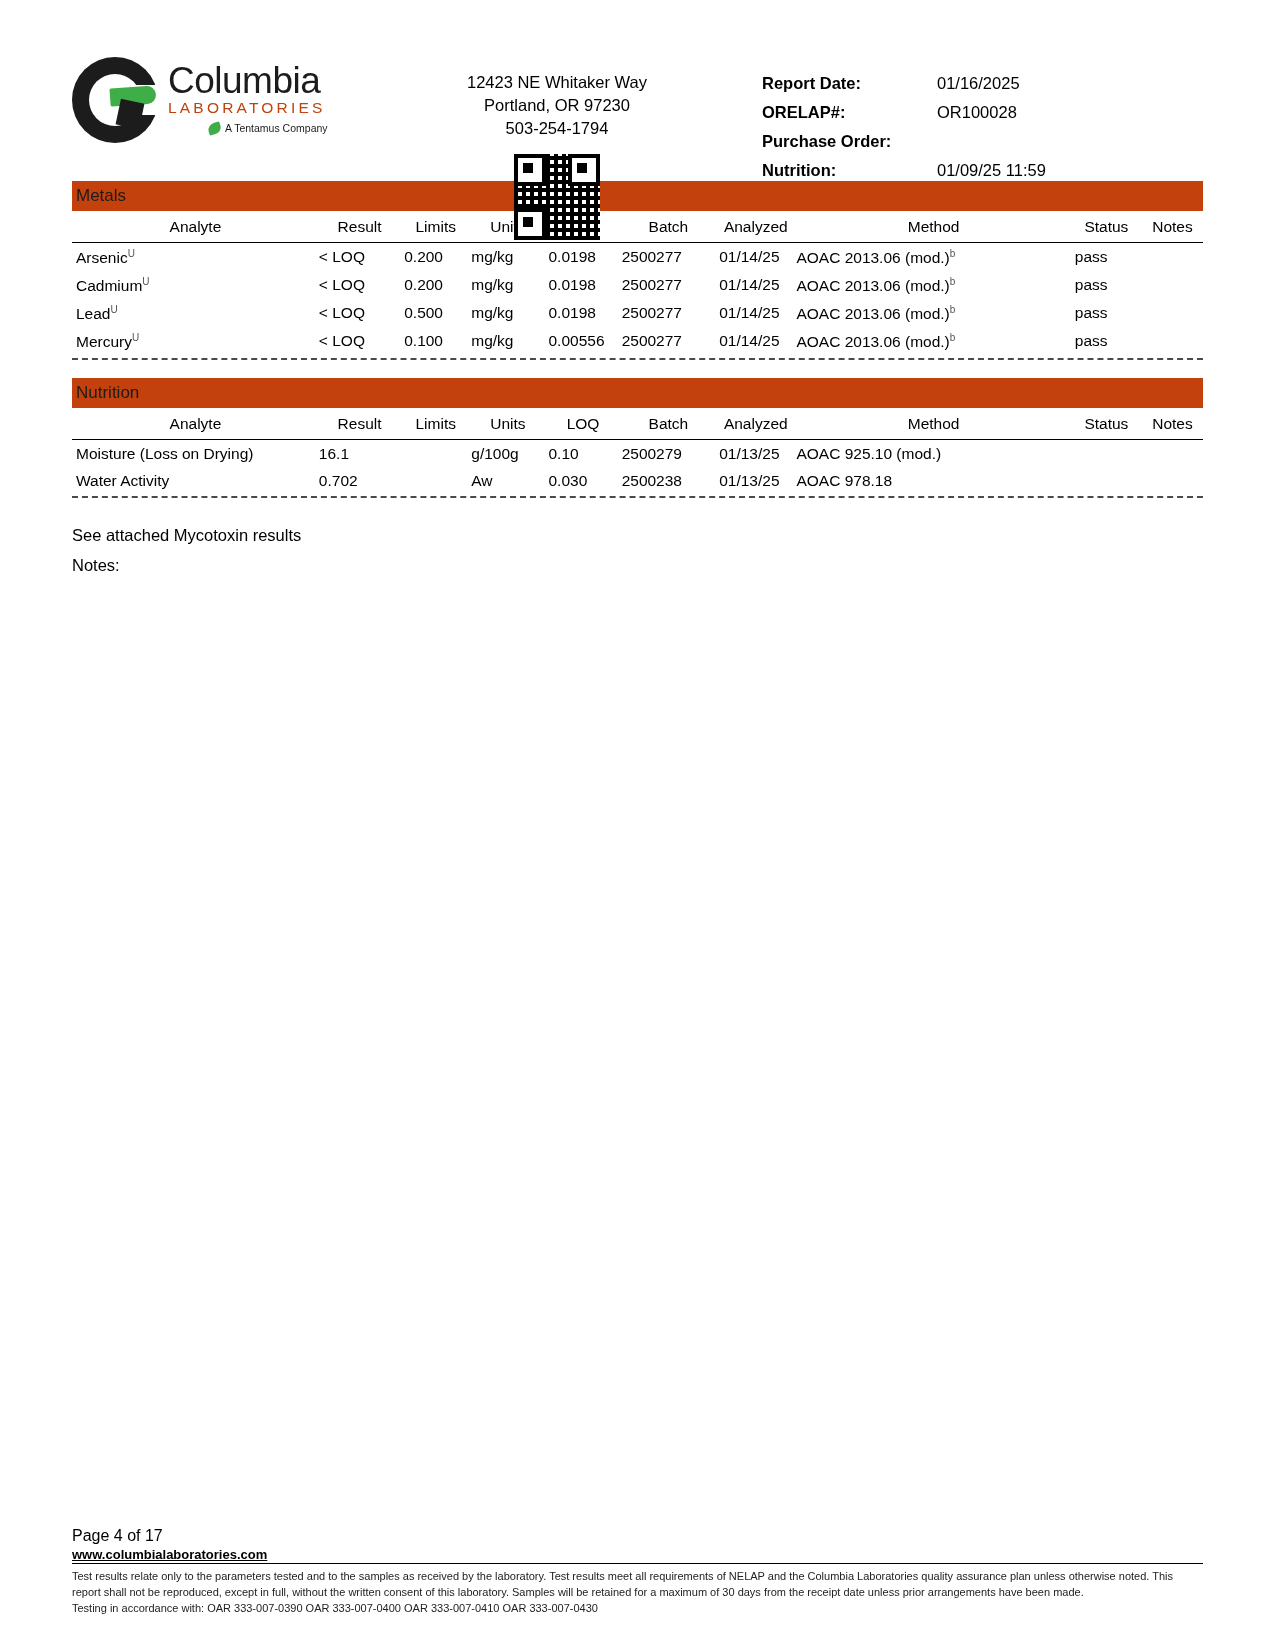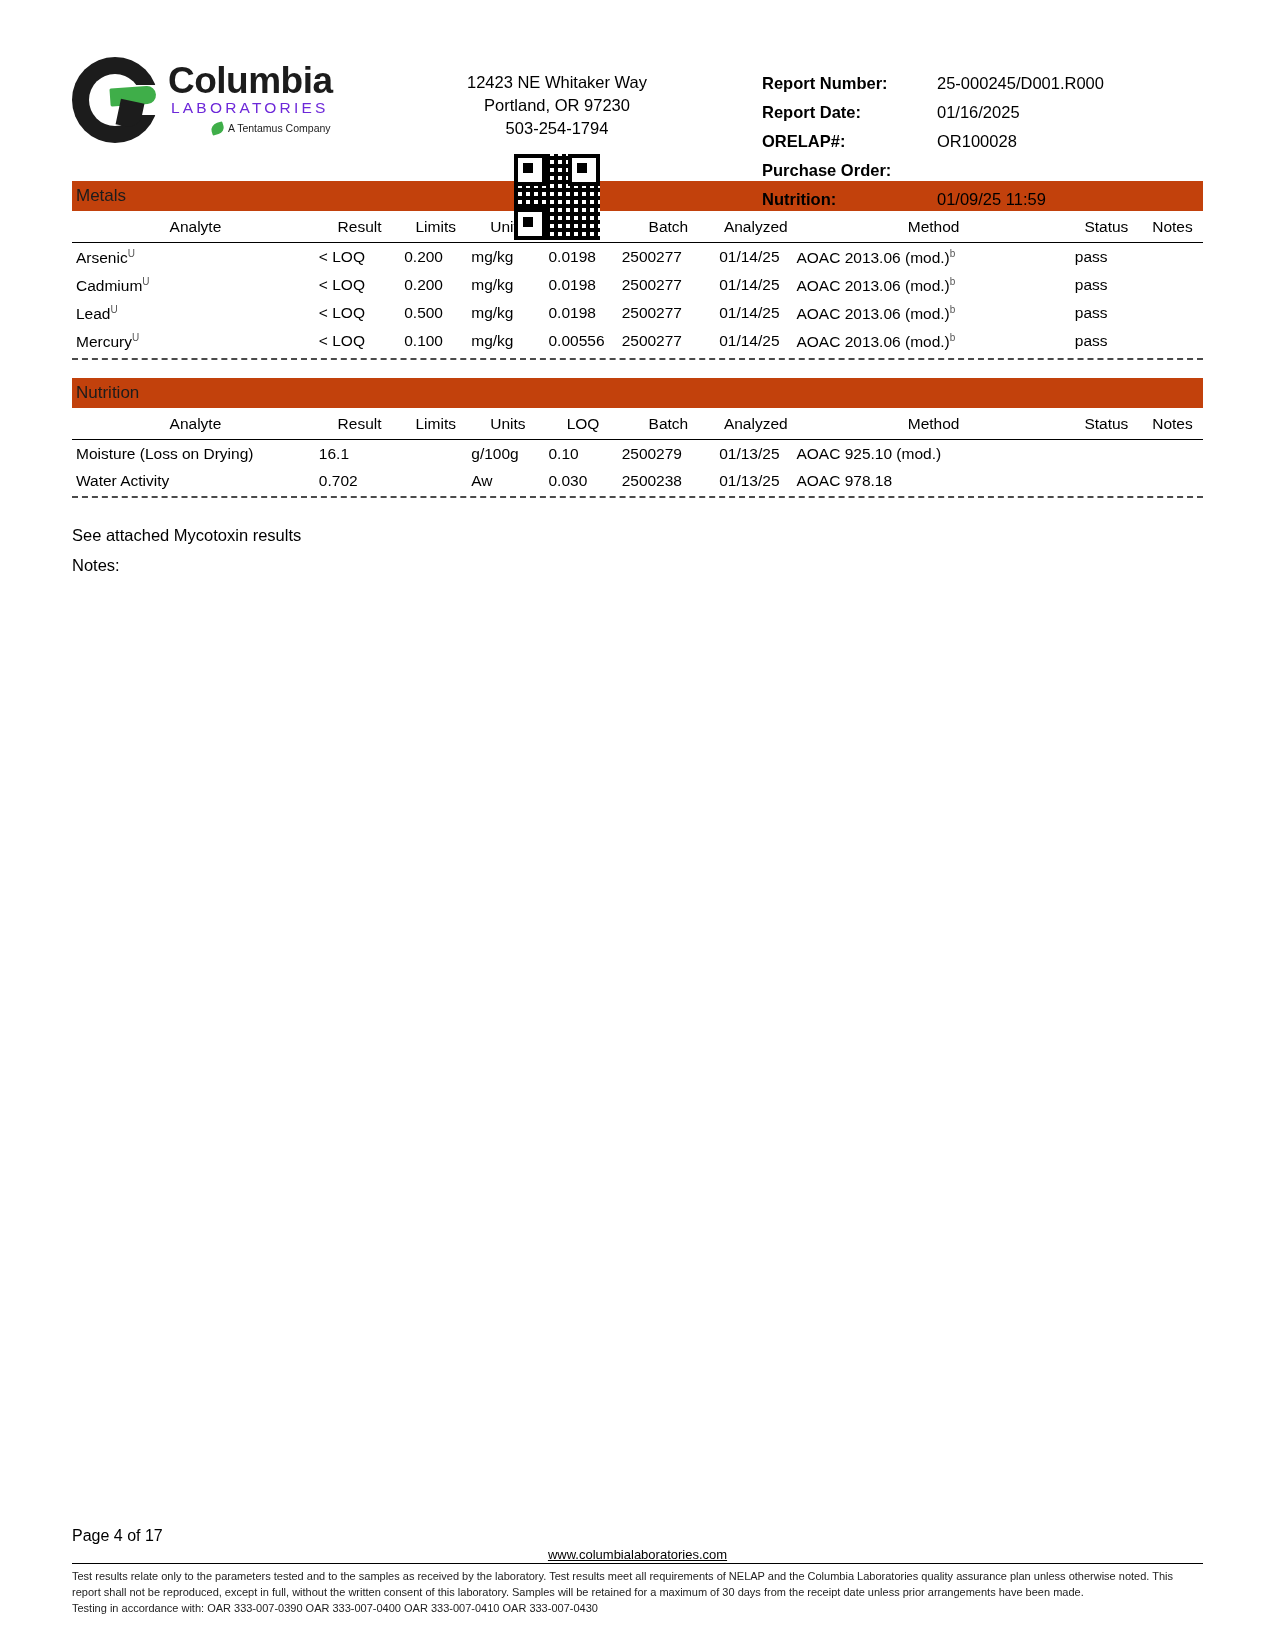--- a/index.html
+++ b/index.html
@@ -79,29 +79,29 @@
     background: #1c1c1c;
     border-radius: 0 0 14px 0;
     transform: rotate(12deg);
   }
   .logo-text {
     margin-left: 10px;
     padding-top: 6px;
   }
   .logo-name {
     font-size: 37px;
-    font-weight: bold;
+    font-weight: normal;
     letter-spacing: -0.5px;
     line-height: 40px;
     color: #1c1c1c;
   }
   .logo-sub {
     font-size: 15.5px;
     letter-spacing: 3.2px;
-    color: #6d28d9;
+    color: #c2410c;
     margin-top: -2px;
     text-align: right;
     padding-right: 4px;
   }
   .logo-tent {
     margin-top: 5px;
     font-size: 10.5px;
     color: #1c1c1c;
     text-align: right;
     padding-right: 2px;
@@ -227,23 +227,22 @@
     left: 72px;
     right: 72px;
     bottom: 34px;
   }
   .page-num {
     text-align: left;
     font-size: 16px;
     margin-bottom: 2px;
   }
   .site {
-    text-align: center;
     font-size: 13px;
-    font-weight: normal;
+    font-weight: bold;
     text-decoration: underline;
     margin-bottom: 1px;
   }
   .rule {
     border-top: 1px solid #000;
     margin-bottom: 4px;
   }
   .disclaimer {
     font-size: 11px;
     line-height: 16px;
@@ -280,24 +279,20 @@
       <div>Portland, OR 97230</div>
       <div>503-254-1794</div>
       <div class="qr">
         <div class="pat tl"></div>
         <div class="pat tr"></div>
         <div class="pat bl"></div>
       </div>
     </div>
 
     <div class="meta-block">
-      <div class="meta-row">
-        <div class="meta-label">Report Number:</div>
-        <div class="meta-value">25-000245/D001.R000</div>
-      </div>
       <div class="meta-row">
         <div class="meta-label">Report Date:</div>
         <div class="meta-value">01/16/2025</div>
       </div>
       <div class="meta-row">
         <div class="meta-label">ORELAP#:</div>
         <div class="meta-value">OR100028</div>
       </div>
       <div class="meta-row">
         <div class="meta-label">Purchase Order:</div>

